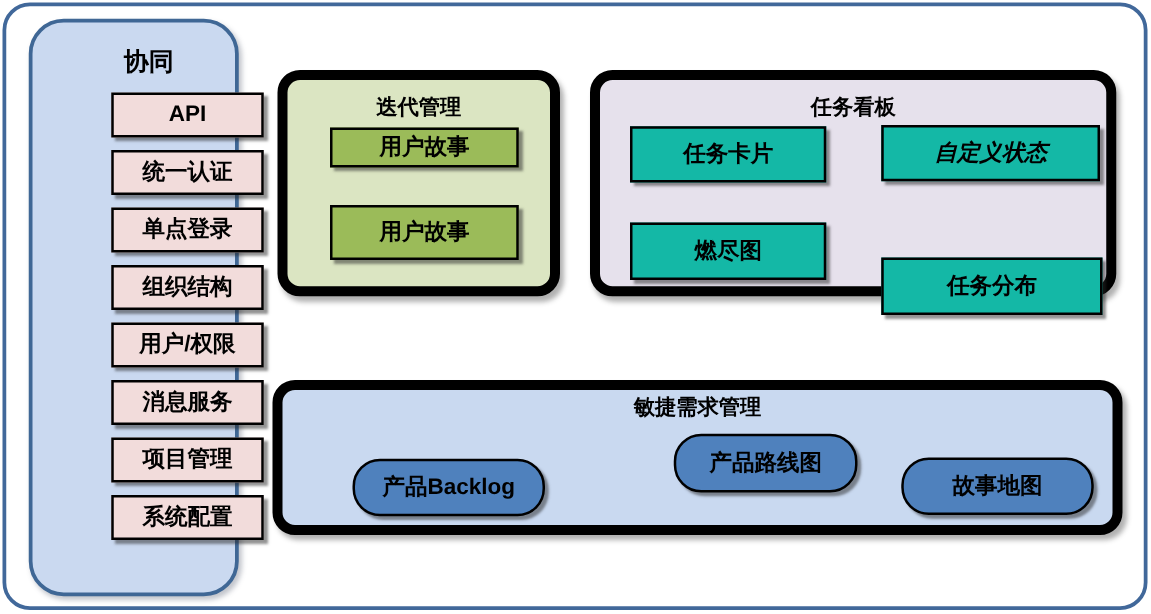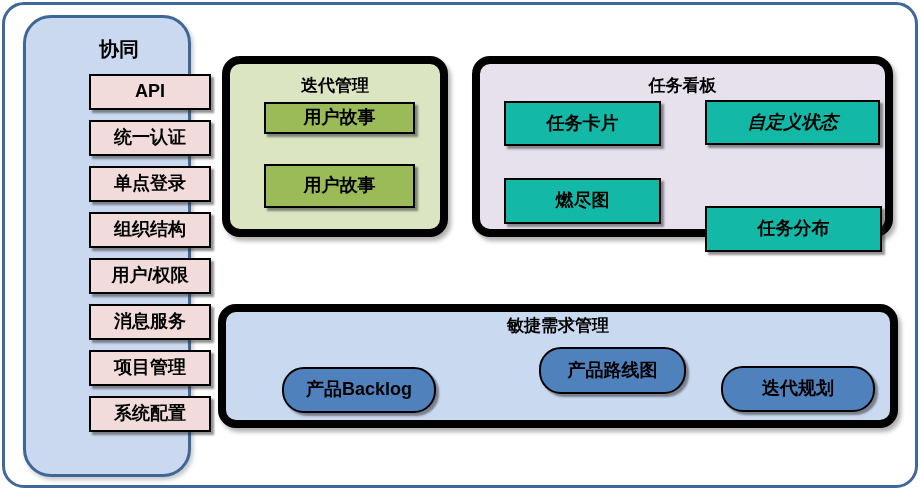--- a/index.html
+++ b/index.html
@@ -124,16 +124,16 @@
     <div class="pill node-task-card">任务卡片</div>
     <div class="pill node-custom-status">自定义状态</div>
     <div class="pill node-burndown-chart">燃尽图</div>
     <div class="pill node-task-distribution">任务分布</div>
   </section>
 
   <section class="group group-requirements">
     <div class="group-title">敏捷需求管理</div>
     <div class="pill node-product-backlog">产品Backlog</div>
     <div class="pill node-product-roadmap">产品路线图</div>
-    <div class="pill node-story-map">迭代规划</div>
+    <div class="pill node-story-map">故事地图</div>
   </section>
 
 </div>
 
 </body></html>

